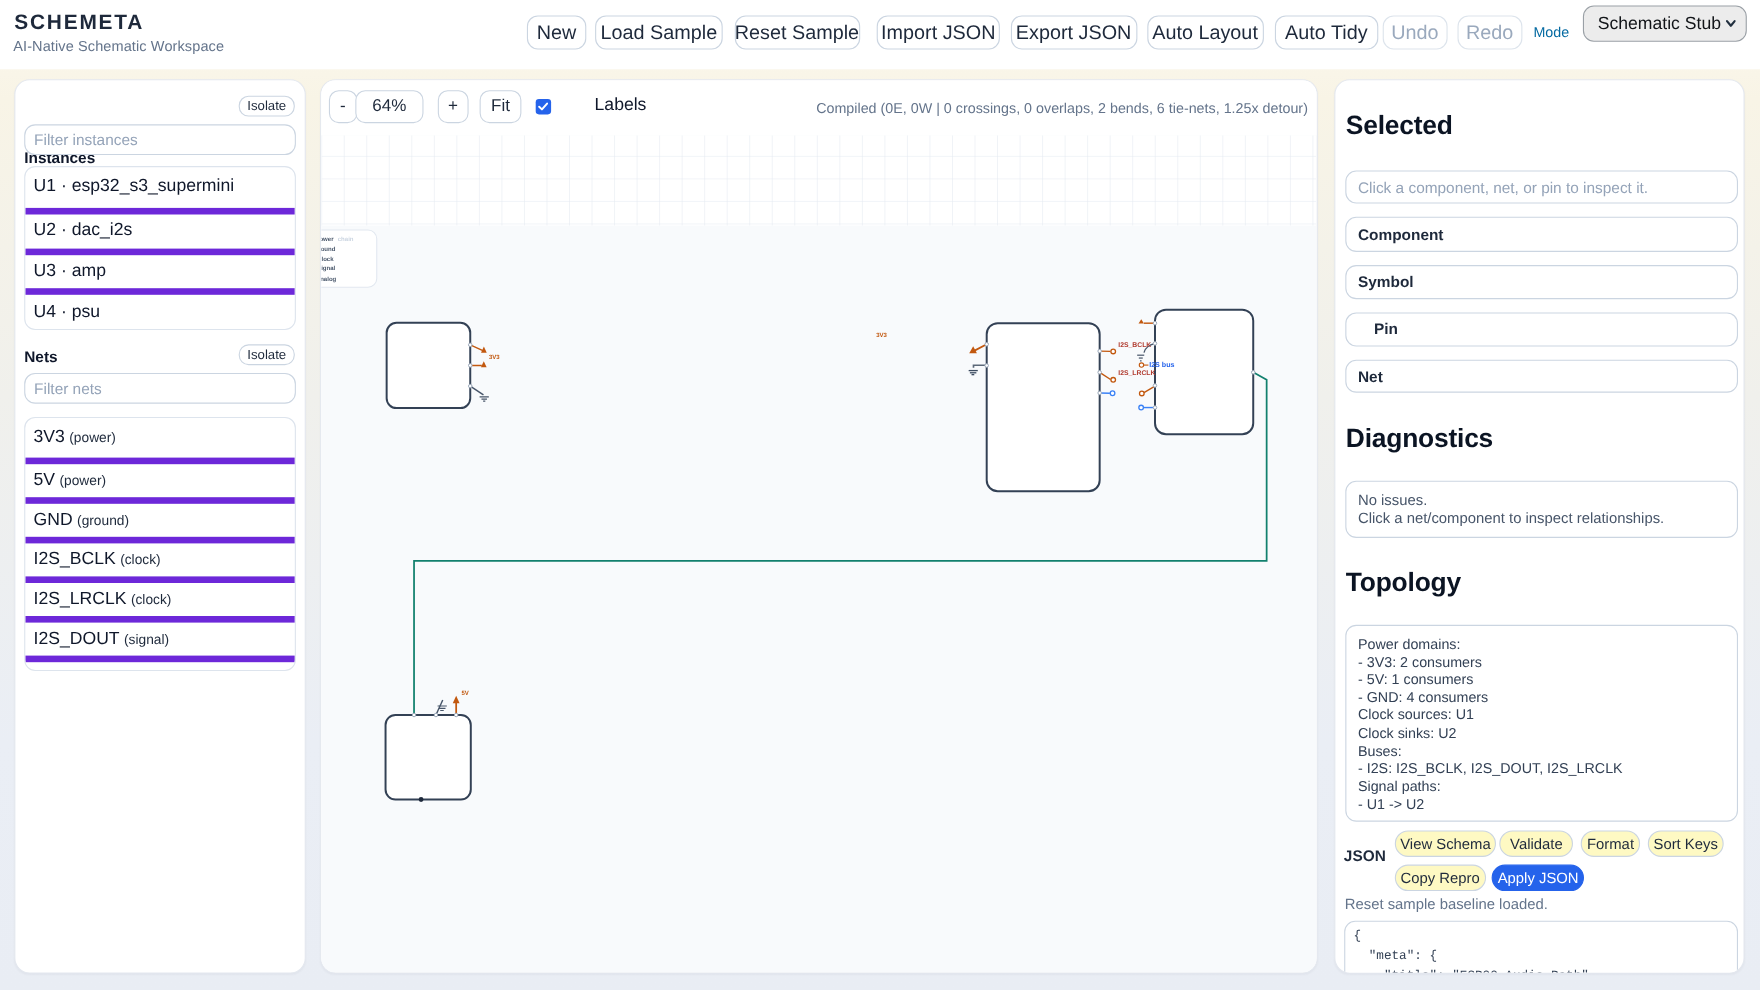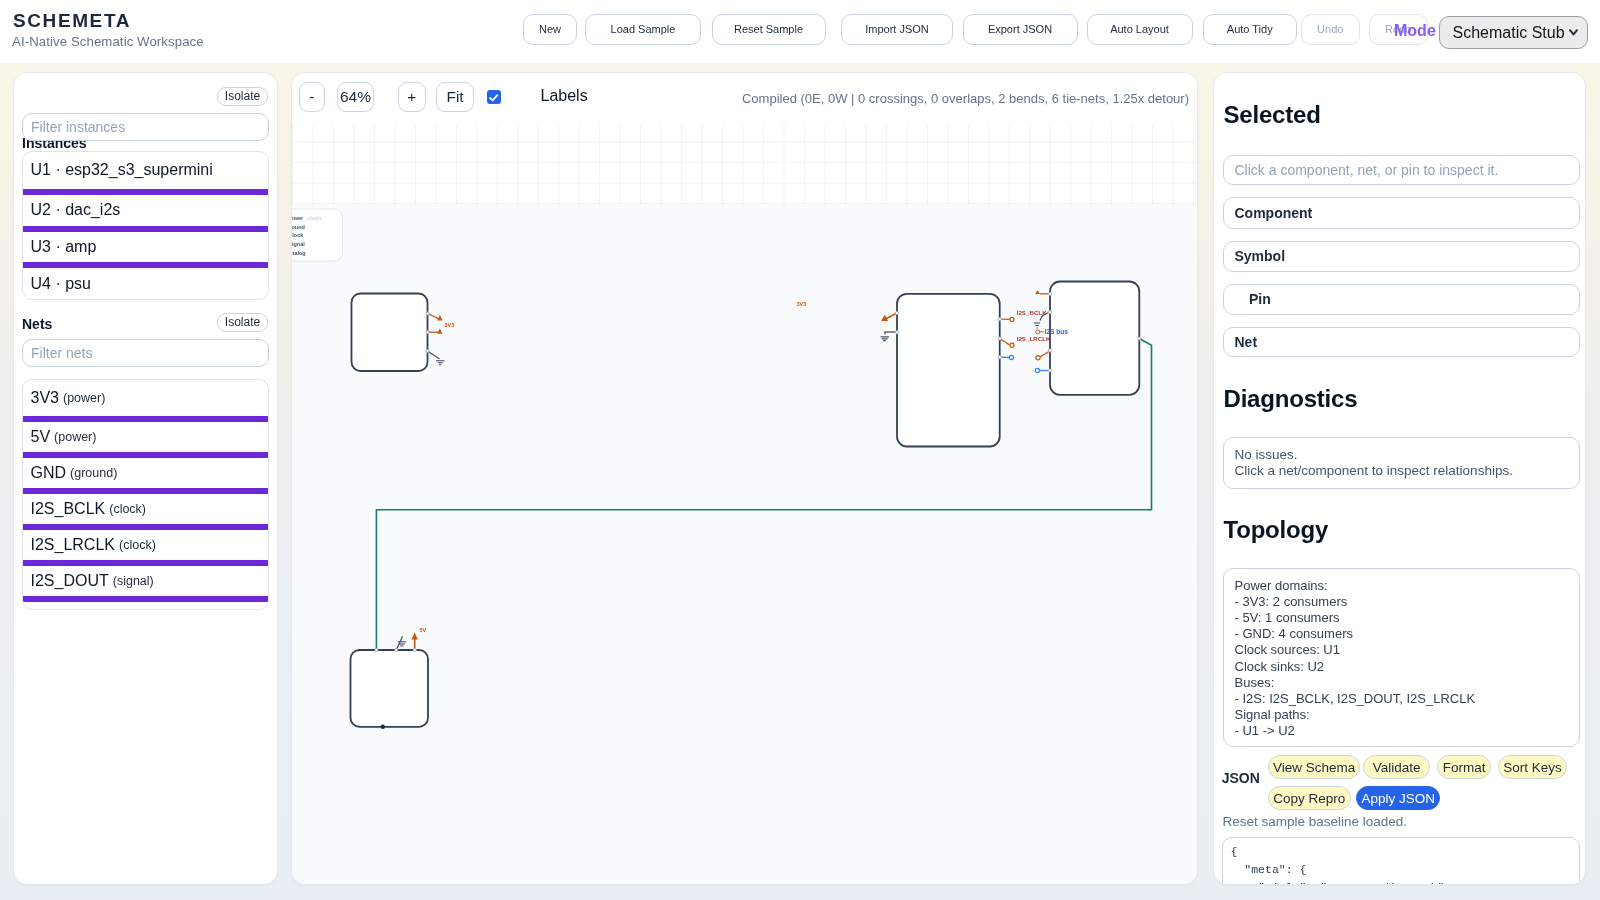--- a/index.html
+++ b/index.html
@@ -6,24 +6,24 @@
   html,body { width:1600px; height:900px; overflow:hidden; }
   body {
     font-family:"Liberation Sans", sans-serif;
     background:linear-gradient(180deg,#fcf8ee 0%,#f8f4e6 10%,#f0f0ec 40%,#eaeef5 75%,#e9edf4 100%);
     position:relative; color:#0f172a;
   }
   #header { position:absolute; left:0; top:0; width:1600px; height:63px; background:#ffffff; }
   #title { position:absolute; left:13px; top:10px; font-size:19px; font-weight:bold; letter-spacing:1.6px; color:#1e293b; }
   #subtitle { position:absolute; left:12px; top:34px; font-size:13.2px; color:#64748b; letter-spacing:0.1px; }
   .hbtn { position:absolute; top:13.5px; height:31px; display:flex; align-items:center; justify-content:center; background:#fff;
-    border:1px solid #cbd5e1; border-radius:10px; font-size:11px; color:#1e293b; white-space:nowrap;margin-left:44px; }
+    border:1px solid #cbd5e1; border-radius:10px; font-size:18px; color:#1e293b; white-space:nowrap; }
   .hbtn.dis { color:#9aa9bd; border-color:#dde4ec; }
-  #mode-lbl { position:absolute; left:1394px; top:22px; font-size:16px; color:#8b5cf6; font-weight:700; }
-  #mode-sel { position:absolute; left:1438.5px; top:16px; width:149px; height:33px; display:flex; align-items:center;
+  #mode-lbl { position:absolute; left:1394px; top:22px; font-size:13px; color:#0369a1; font-weight:400; }
+  #mode-sel { position:absolute; left:1438.5px; top:5px; width:149px; height:33px; display:flex; align-items:center;
     padding:0 9px 0 13px; background:#ececec; border:1px solid #9aa0a6; border-radius:10px; font-size:16px; white-space:nowrap;
     color:#111418; justify-content:space-between; }
   .panel { position:absolute; top:71.5px; height:813px; background:#fff; border:1px solid #e4e8ef;
     border-radius:14px; box-shadow:0 1px 2px rgba(15,23,42,0.04); }
   #lpanel { left:13px; width:265px; }
   #cpanel { left:291px; width:906.5px; overflow:hidden; }
   #rpanel { left:1212.5px; width:373.5px; overflow:hidden; }
 
   
   .abs { position:absolute; }
@@ -94,21 +94,21 @@
       <div class="row">I2S_BCLK<span class="kind">(clock)</span></div>
       <div class="row">I2S_LRCLK<span class="kind">(clock)</span></div>
       <div class="row">I2S_DOUT<span class="kind">(signal)</span></div>
       <div class="row">AUDIO_ANALOG<span class="kind">(analog)</span></div>
     </div>
   </div>
 
   <div class="panel" id="cpanel">
     <div id="ctoolbar">
       <div class="cbtn" style="left:6.5px; width:26.5px;">-</div>
-      <div class="cbtn" style="left:45px; width:37px;">64%</div>
+      <div class="cbtn" style="left:31px; width:62px;">64%</div>
       <div class="cbtn" style="left:106.1px; width:27.5px;">+</div>
       <div class="cbtn" style="left:144.3px; width:37.5px;">Fit</div>
       <div id="chk"><svg width="13.5" height="13.5" viewBox="0 0 15 15">
           <path d="M3.5 7.8 L6.3 10.5 L11.5 4.6" fill="none" stroke="#fff" stroke-width="2" stroke-linecap="round" stroke-linejoin="round"></path>
         </svg></div>
       <div id="labels-lbl">Labels</div>
       <div id="compiled">Compiled (0E, 0W | 0 crossings, 0 overlaps, 2 bends, 6 tie-nets, 1.25x detour)</div>
     </div>
     <svg style="position:absolute; left:0; top:50px;" width="904.5" height="761" viewBox="0 0 904.5 761">
       <defs>

